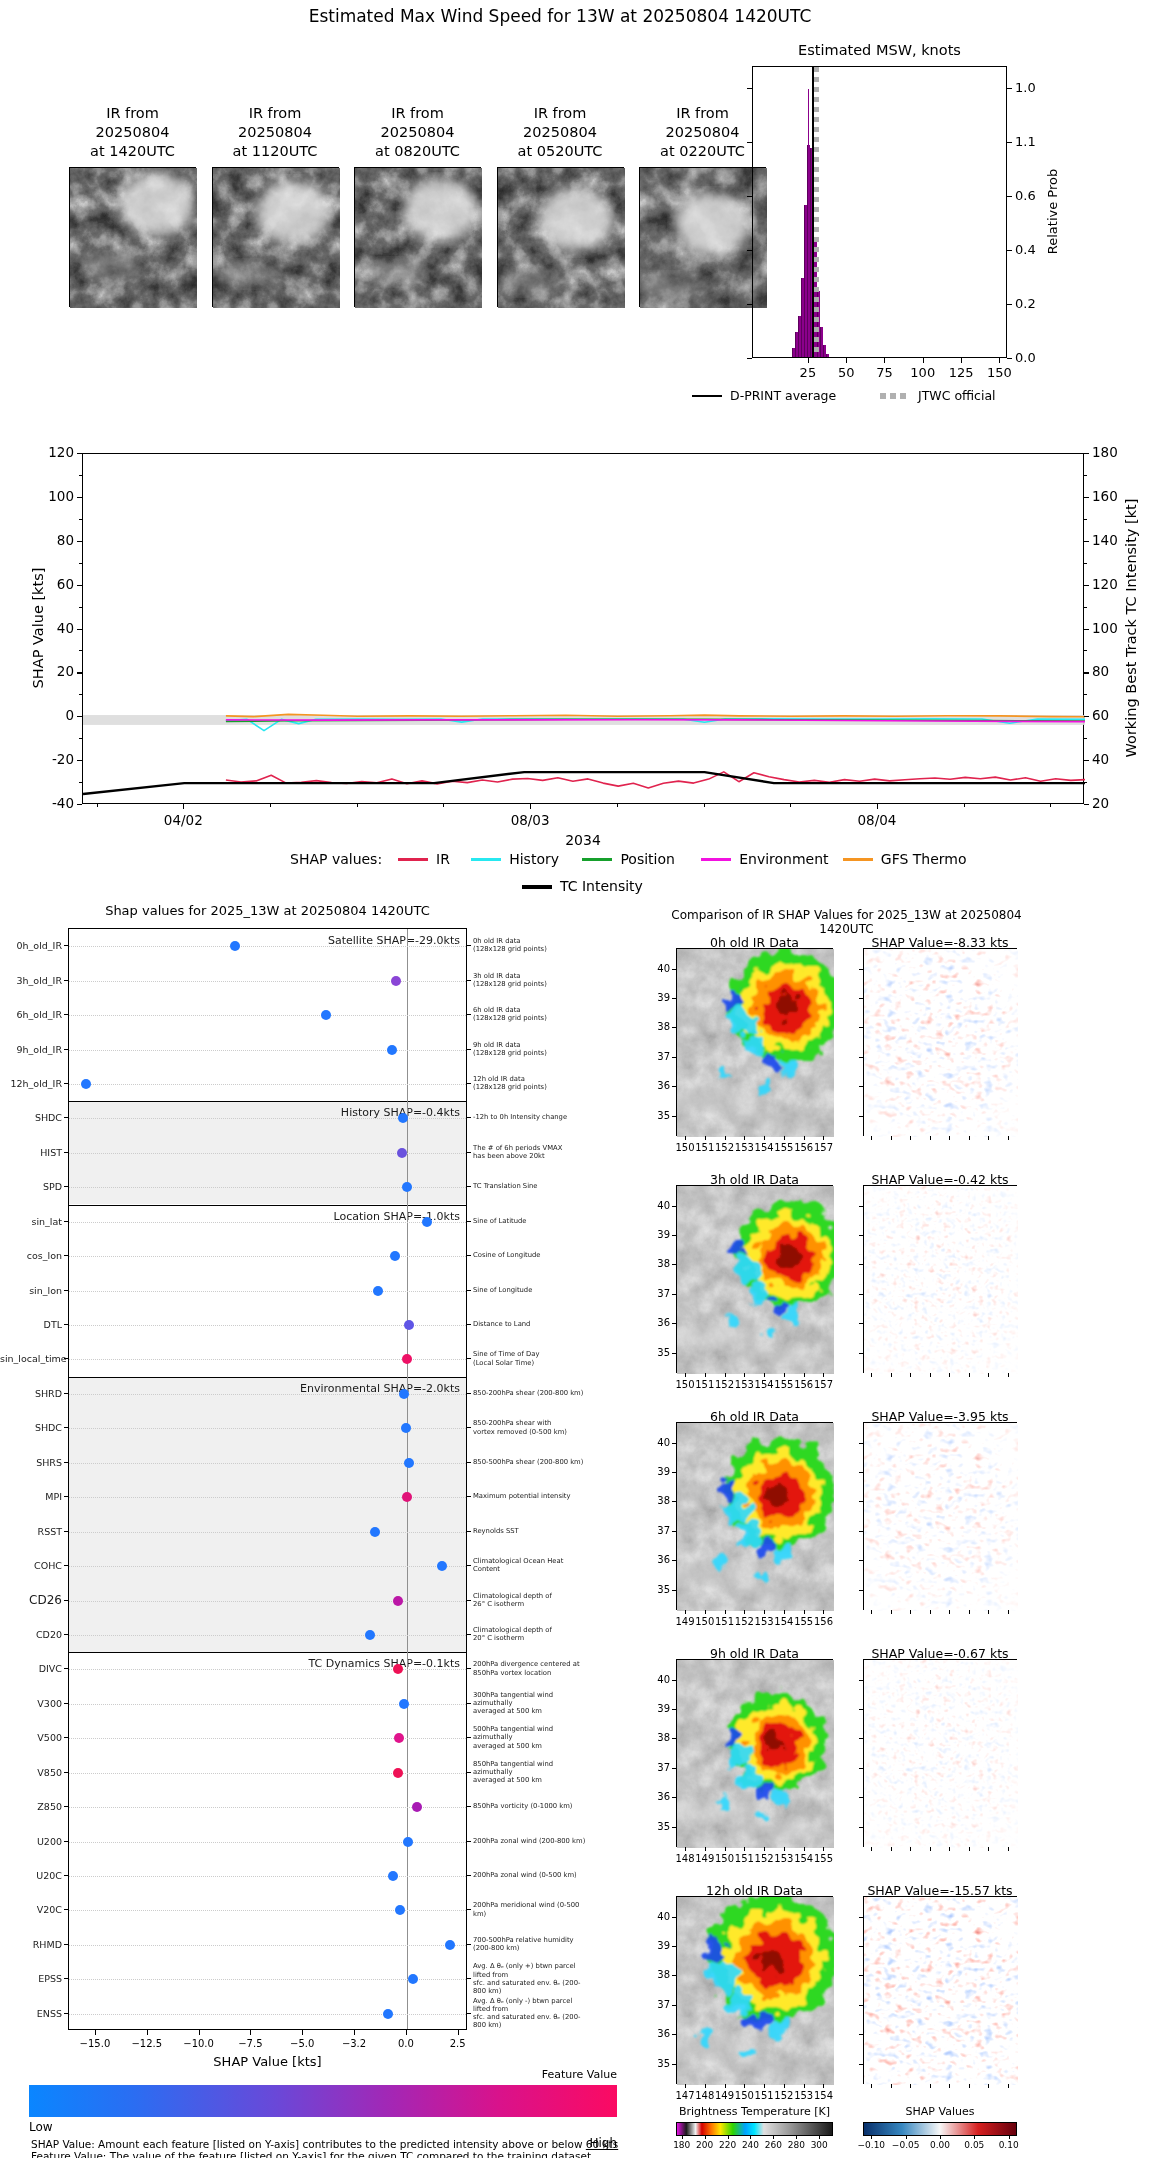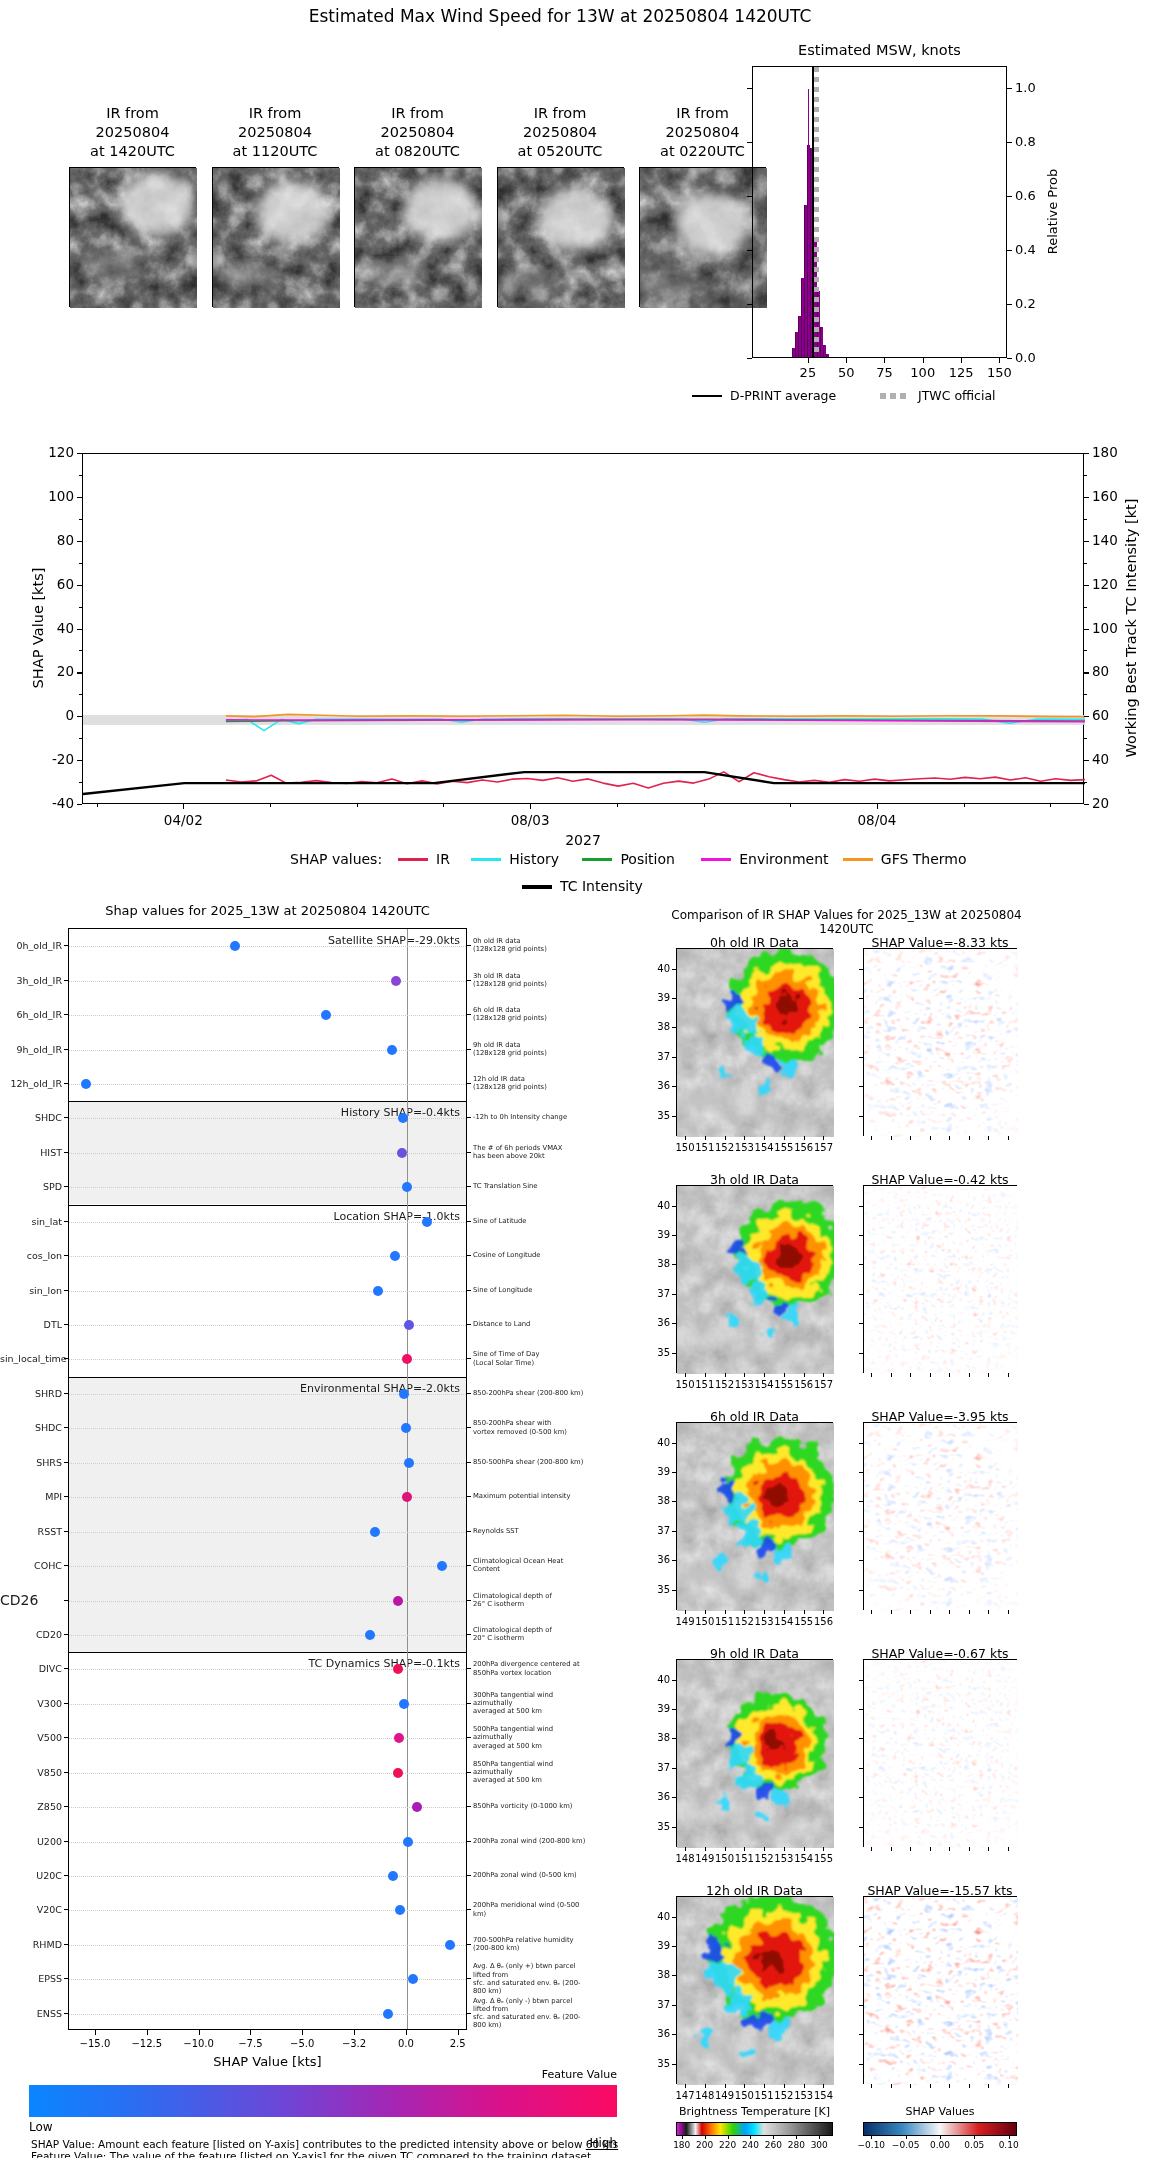--- a/index.html
+++ b/index.html
@@ -144,21 +144,21 @@
     <div class="tickmark" style="left: 1007px; top: 303.926px; width: 5px; height: 1px;"></div>
     <div class="abs" style="left: 1015px; top: 295.926px; width: 30px; font-size: 13px;">0.2</div>
     <div class="tickmark" style="left: 747px; top: 249.852px; width: 5px; height: 1px;"></div>
     <div class="tickmark" style="left: 1007px; top: 249.852px; width: 5px; height: 1px;"></div>
     <div class="abs" style="left: 1015px; top: 241.852px; width: 30px; font-size: 13px;">0.4</div>
     <div class="tickmark" style="left: 747px; top: 195.778px; width: 5px; height: 1px;"></div>
     <div class="tickmark" style="left: 1007px; top: 195.778px; width: 5px; height: 1px;"></div>
     <div class="abs" style="left: 1015px; top: 187.778px; width: 30px; font-size: 13px;">0.6</div>
     <div class="tickmark" style="left: 747px; top: 141.704px; width: 5px; height: 1px;"></div>
     <div class="tickmark" style="left: 1007px; top: 141.704px; width: 5px; height: 1px;"></div>
-    <div class="abs" style="left: 1015px; top: 133.704px; width: 30px; font-size: 13px;">0.8</div>
+    <div class="abs" style="left: 1015px; top: 133.704px; width: 30px; font-size: 13px;">1.1</div>
     <div class="tickmark" style="left: 747px; top: 87.6296px; width: 5px; height: 1px;"></div>
     <div class="tickmark" style="left: 1007px; top: 87.6296px; width: 5px; height: 1px;"></div>
     <div class="abs" style="left: 1015px; top: 79.6296px; width: 30px; font-size: 13px;">1.0</div>
     <div class="tickmark" style="left: 807.901px; top: 358px; width: 1px; height: 5px;"></div>
     <div class="abs" style="left: 791.901px; top: 365px; width: 32px; font-size: 13px; text-align: center;">25</div>
     <div class="tickmark" style="left: 846.189px; top: 358px; width: 1px; height: 5px;"></div>
     <div class="abs" style="left: 830.189px; top: 365px; width: 32px; font-size: 13px; text-align: center;">50</div>
     <div class="tickmark" style="left: 884.477px; top: 358px; width: 1px; height: 5px;"></div>
     <div class="abs" style="left: 868.477px; top: 365px; width: 32px; font-size: 13px; text-align: center;">75</div>
     <div class="tickmark" style="left: 922.766px; top: 358px; width: 1px; height: 5px;"></div>
@@ -246,21 +246,21 @@
     <div class="tickmark" style="left: 269.983px; top: 804px; width: 1px; height: 3px;"></div>
     <div class="tickmark" style="left: 356.692px; top: 804px; width: 1px; height: 3px;"></div>
     <div class="tickmark" style="left: 443.4px; top: 804px; width: 1px; height: 3px;"></div>
     <div class="tickmark" style="left: 530.108px; top: 804px; width: 1px; height: 3px;"></div>
     <div class="tickmark" style="left: 616.816px; top: 804px; width: 1px; height: 3px;"></div>
     <div class="tickmark" style="left: 703.524px; top: 804px; width: 1px; height: 3px;"></div>
     <div class="tickmark" style="left: 790.233px; top: 804px; width: 1px; height: 3px;"></div>
     <div class="tickmark" style="left: 876.941px; top: 804px; width: 1px; height: 3px;"></div>
     <div class="tickmark" style="left: 963.649px; top: 804px; width: 1px; height: 3px;"></div>
     <div class="tickmark" style="left: 1050.36px; top: 804px; width: 1px; height: 3px;"></div>
-    <div class="abs" style="left: 82px; top: 832px; width: 1002px; font-size: 14px; text-align: center;">2027</div>
+    <div class="abs" style="left: 82px; top: 832px; width: 1002px; font-size: 14px; text-align: center;">2034</div>
     <div class="abs" style="left: -37px; top: 619.5px; width: 150px; font-size: 14.5px; text-align: center; transform: rotate(-90deg);">SHAP Value [kts]</div>
     <div class="abs" style="left: 981px; top: 619.5px; width: 300px; font-size: 14.5px; text-align: center; transform: rotate(-90deg);">Working Best Track TC Intensity [kt]</div>
     <div class="abs" style="left: 290px; top: 851px; font-size: 14px;">SHAP values:</div>
     <div style="position: absolute; left: 398px; top: 858px; width: 30px; height: 3px; background: rgb(224, 35, 78);"></div>
     <div class="abs" style="left: 436px; top: 851px; font-size: 14px;">IR</div>
     <div style="position: absolute; left: 471.2px; top: 858px; width: 30px; height: 3px; background: rgb(39, 232, 240);"></div>
     <div class="abs" style="left: 509.2px; top: 851px; font-size: 14px;">History</div>
     <div style="position: absolute; left: 582.4px; top: 858px; width: 30px; height: 3px; background: rgb(22, 160, 44);"></div>
     <div class="abs" style="left: 620.4px; top: 851px; font-size: 14px;">Position</div>
     <div style="position: absolute; left: 701.2px; top: 858px; width: 30px; height: 3px; background: rgb(242, 17, 224);"></div>
@@ -424,21 +424,21 @@
     <div class="tickmark" style="left: 467px; top: 1496.22px; width: 4px; height: 1px;"></div>
     <div class="abs" style="left: 473px; top: 1496.22px; width: 118px; font-size: 6.8px; line-height: 8.2px; transform: translateY(-50%); white-space: pre-line; color: rgb(26, 26, 26);">Maximum potential intensity</div>
     <div class="abs" style="left: 0px; top: 1530.66px; width: 62px; font-size: 9.5px; text-align: right; transform: translateY(-50%); color: rgb(26, 26, 26);">RSST</div>
     <div class="tickmark" style="left: 64px; top: 1530.66px; width: 4px; height: 1px;"></div>
     <div class="tickmark" style="left: 467px; top: 1530.66px; width: 4px; height: 1px;"></div>
     <div class="abs" style="left: 473px; top: 1530.66px; width: 118px; font-size: 6.8px; line-height: 8.2px; transform: translateY(-50%); white-space: pre-line; color: rgb(26, 26, 26);">Reynolds SST</div>
     <div class="abs" style="left: 0px; top: 1565.09px; width: 62px; font-size: 9.5px; text-align: right; transform: translateY(-50%); color: rgb(26, 26, 26);">COHC</div>
     <div class="tickmark" style="left: 64px; top: 1565.09px; width: 4px; height: 1px;"></div>
     <div class="tickmark" style="left: 467px; top: 1565.09px; width: 4px; height: 1px;"></div>
     <div class="abs" style="left: 473px; top: 1565.09px; width: 118px; font-size: 6.8px; line-height: 8.2px; transform: translateY(-50%); white-space: pre-line; color: rgb(26, 26, 26);">Climatological Ocean Heat Content</div>
-    <div class="abs" style="left: 0px; top: 1599.53px; width: 62px; font-size: 14px; text-align: left; transform: translateY(-50%); color: rgb(26, 26, 26);">CD26</div>
+    <div class="abs" style="left: 0px; top: 1599.53px; width: 62px; font-size: 12px; text-align: right; transform: translateY(-50%); color: rgb(26, 26, 26);">CD26</div>
     <div class="tickmark" style="left: 64px; top: 1599.53px; width: 4px; height: 1px;"></div>
     <div class="tickmark" style="left: 467px; top: 1599.53px; width: 4px; height: 1px;"></div>
     <div class="abs" style="left: 473px; top: 1599.53px; width: 118px; font-size: 6.8px; line-height: 8.2px; transform: translateY(-50%); white-space: pre-line; color: rgb(26, 26, 26);">Climatological depth of
 26° C isotherm</div>
     <div class="abs" style="left: 0px; top: 1633.97px; width: 62px; font-size: 9.5px; text-align: right; transform: translateY(-50%); color: rgb(26, 26, 26);">CD20</div>
     <div class="tickmark" style="left: 64px; top: 1633.97px; width: 4px; height: 1px;"></div>
     <div class="tickmark" style="left: 467px; top: 1633.97px; width: 4px; height: 1px;"></div>
     <div class="abs" style="left: 473px; top: 1633.97px; width: 118px; font-size: 6.8px; line-height: 8.2px; transform: translateY(-50%); white-space: pre-line; color: rgb(26, 26, 26);">Climatological depth of
 20° C isotherm</div>
     <div class="abs" style="left: 0px; top: 1668.41px; width: 62px; font-size: 9.5px; text-align: right; transform: translateY(-50%); color: rgb(26, 26, 26);">DIVC</div>

